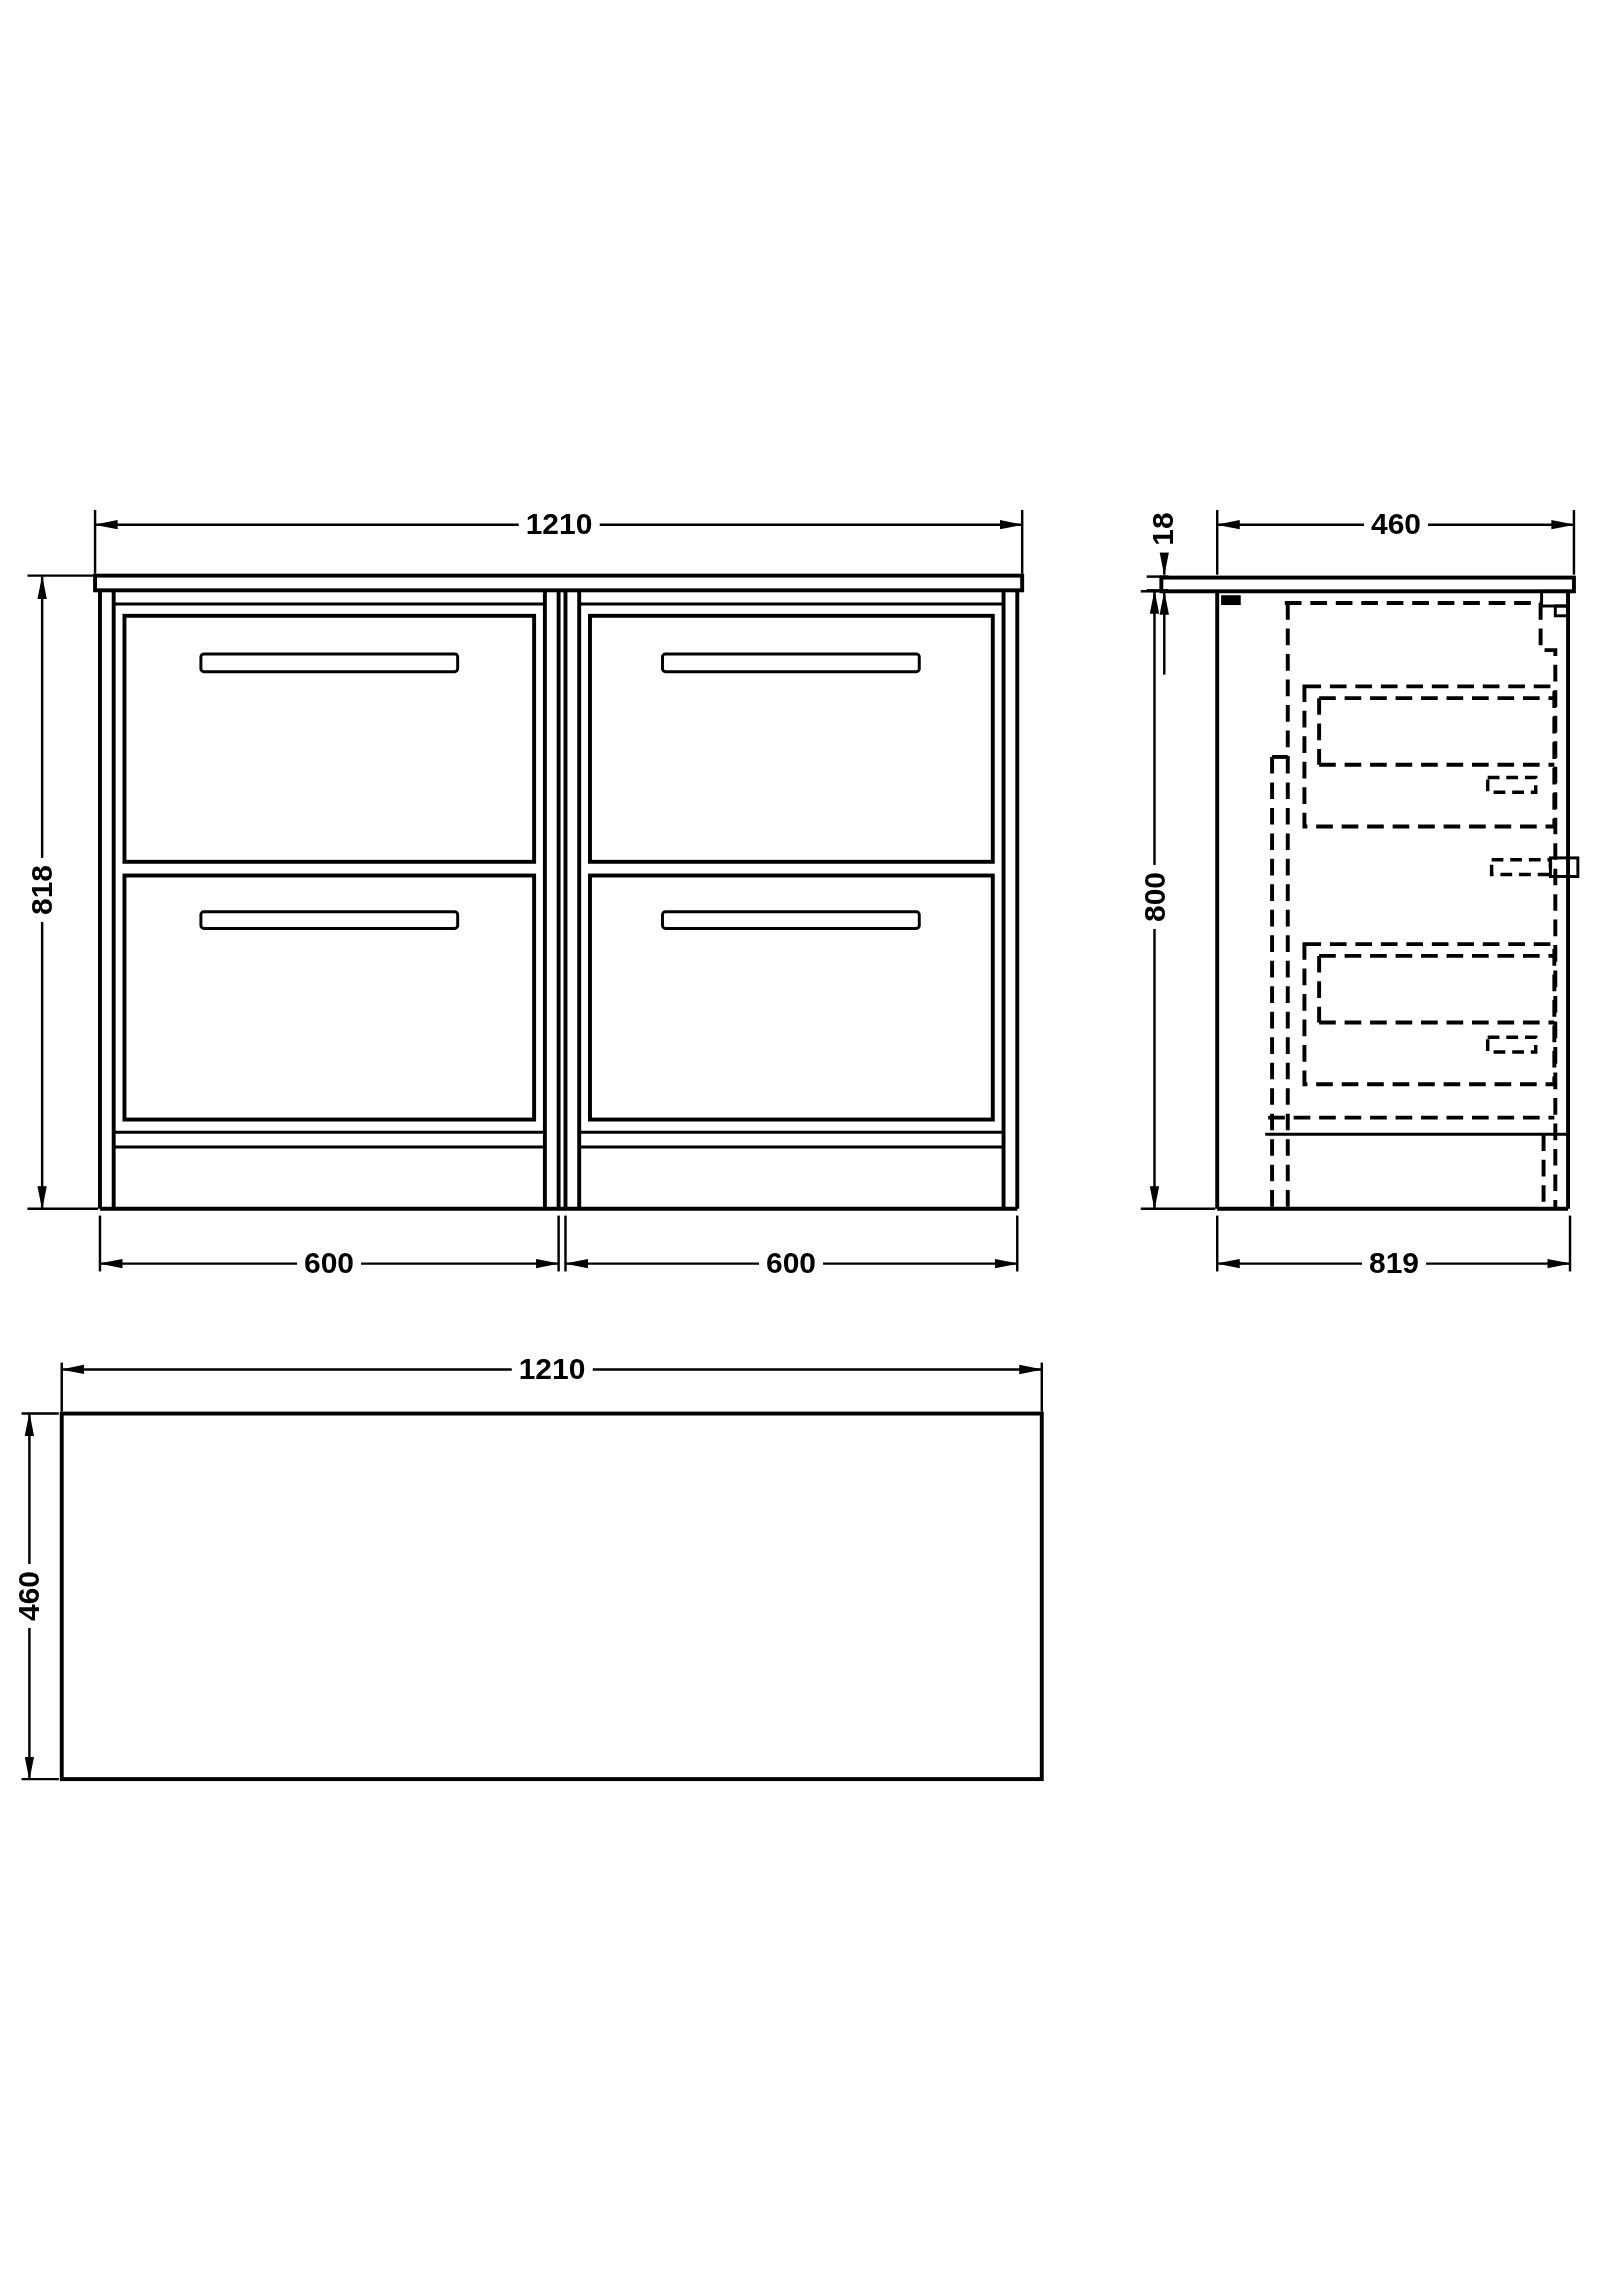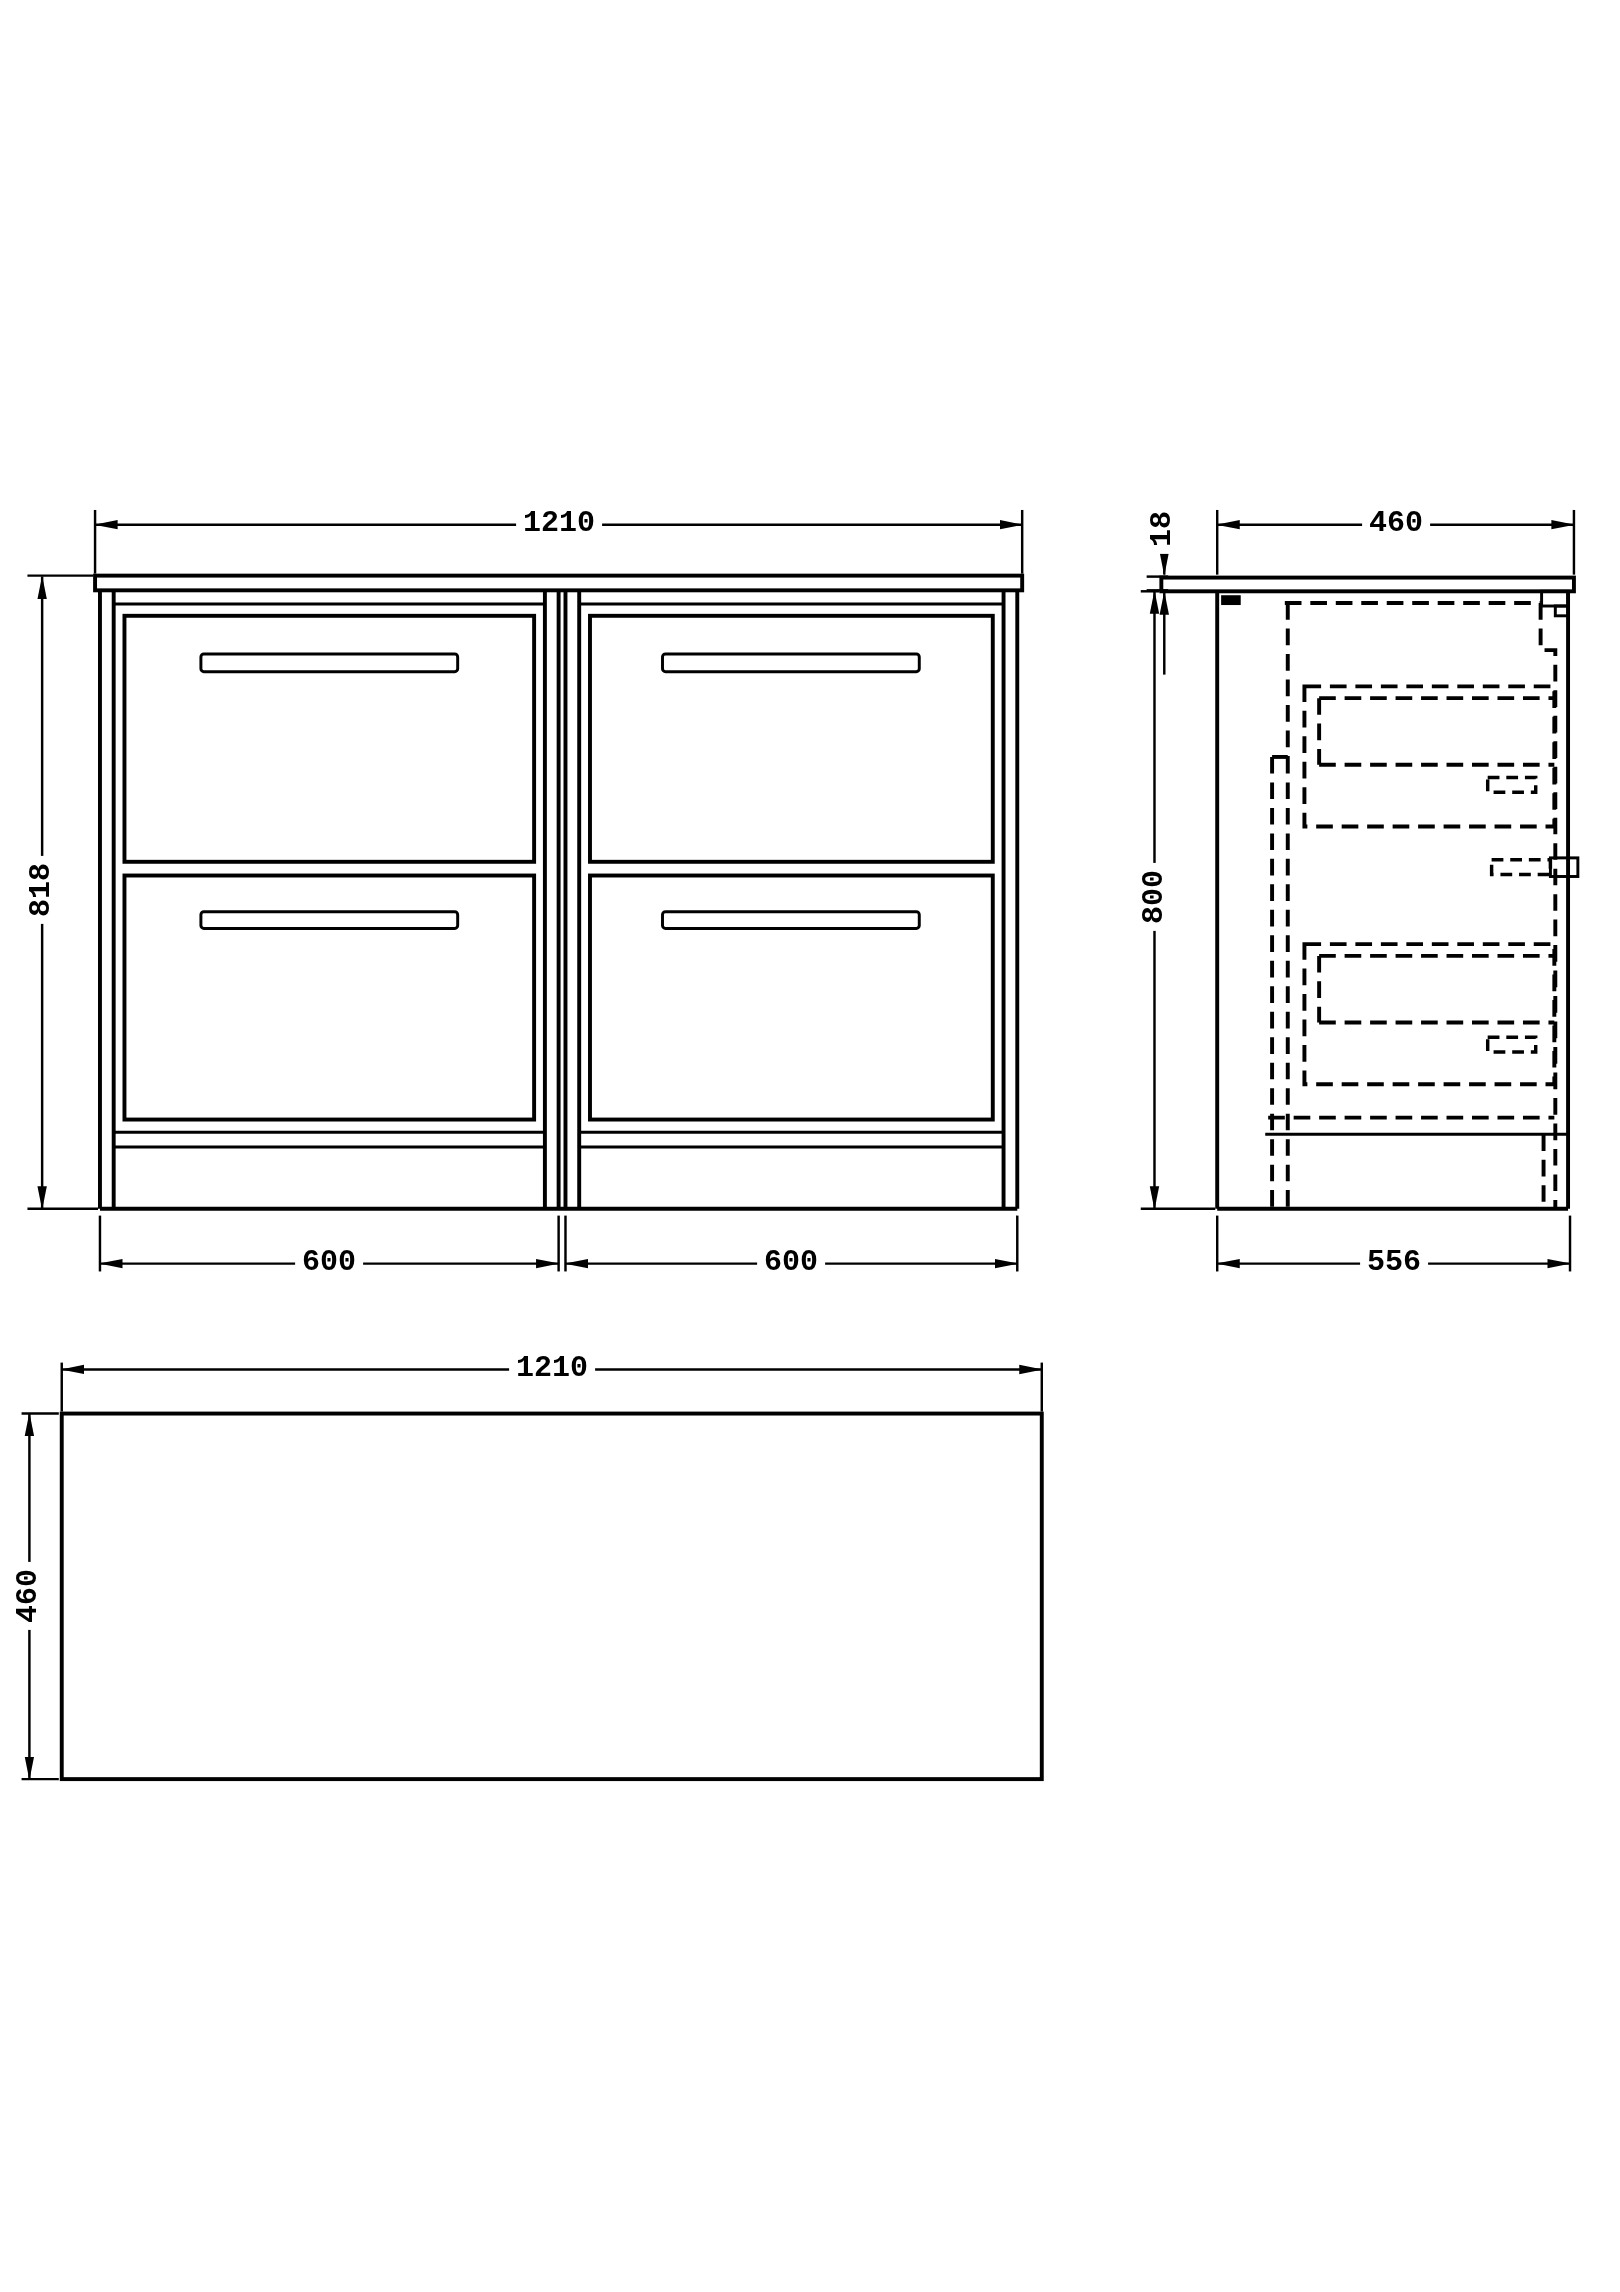--- a/index.html
+++ b/index.html
@@ -1,17 +1,17 @@
 <!DOCTYPE html>
 <html><head>
 <meta charset="utf-8">
 <style>
   html,body{margin:0;padding:0;background:#fff;}
   .sheet{position:relative;width:1620px;height:2106px;background:#fff;overflow:hidden;
-         font-family:Liberation Mono, monospace;}
+         font-family:Liberation Sans, sans-serif;}
   svg{position:absolute;left:0;top:0;}
   .obj{stroke:#000;stroke-width:4;fill:none;}
   .obj-thin{stroke:#000;stroke-width:3;fill:none;}
   .dash{stroke:#000;stroke-width:4;fill:none;stroke-dasharray:17 9;}
   .dash-sm{stroke:#000;stroke-width:3.5;fill:none;stroke-dasharray:12 7;}
   .dim{stroke:#000;stroke-width:2.5;fill:none;}
   .solidfill{fill:#000;stroke:none;}
   .lbl{position:absolute;transform:translate(-50%,-50%);background:#fff;padding:0 6.9px;
        font-weight:700;font-size:30px;color:#000;line-height:1.05;white-space:nowrap;}
   .lbl.rot{transform:translate(-50%,-50%) rotate(-90deg);}
@@ -144,17 +144,17 @@
   </g>
 </svg>
 
 <div class="lbl" style="left:559px;top:524px">1210</div>
 <div class="lbl rot" style="left:42px;top:890px">818</div>
 <div class="lbl" style="left:329px;top:1263px">600</div>
 <div class="lbl" style="left:791px;top:1263px">600</div>
 <div class="lbl" style="left:1396px;top:524px">460</div>
 <div class="lbl rot" style="left:1163px;top:529px">18</div>
 <div class="lbl rot" style="left:1155px;top:897px">800</div>
-<div class="lbl" style="left:1394px;top:1263px">556</div>
+<div class="lbl" style="left:1394px;top:1263px">819</div>
 <div class="lbl" style="left:552px;top:1369px">1210</div>
 <div class="lbl rot" style="left:29px;top:1596px">460</div>
 </div>
 
 
 </body></html>

